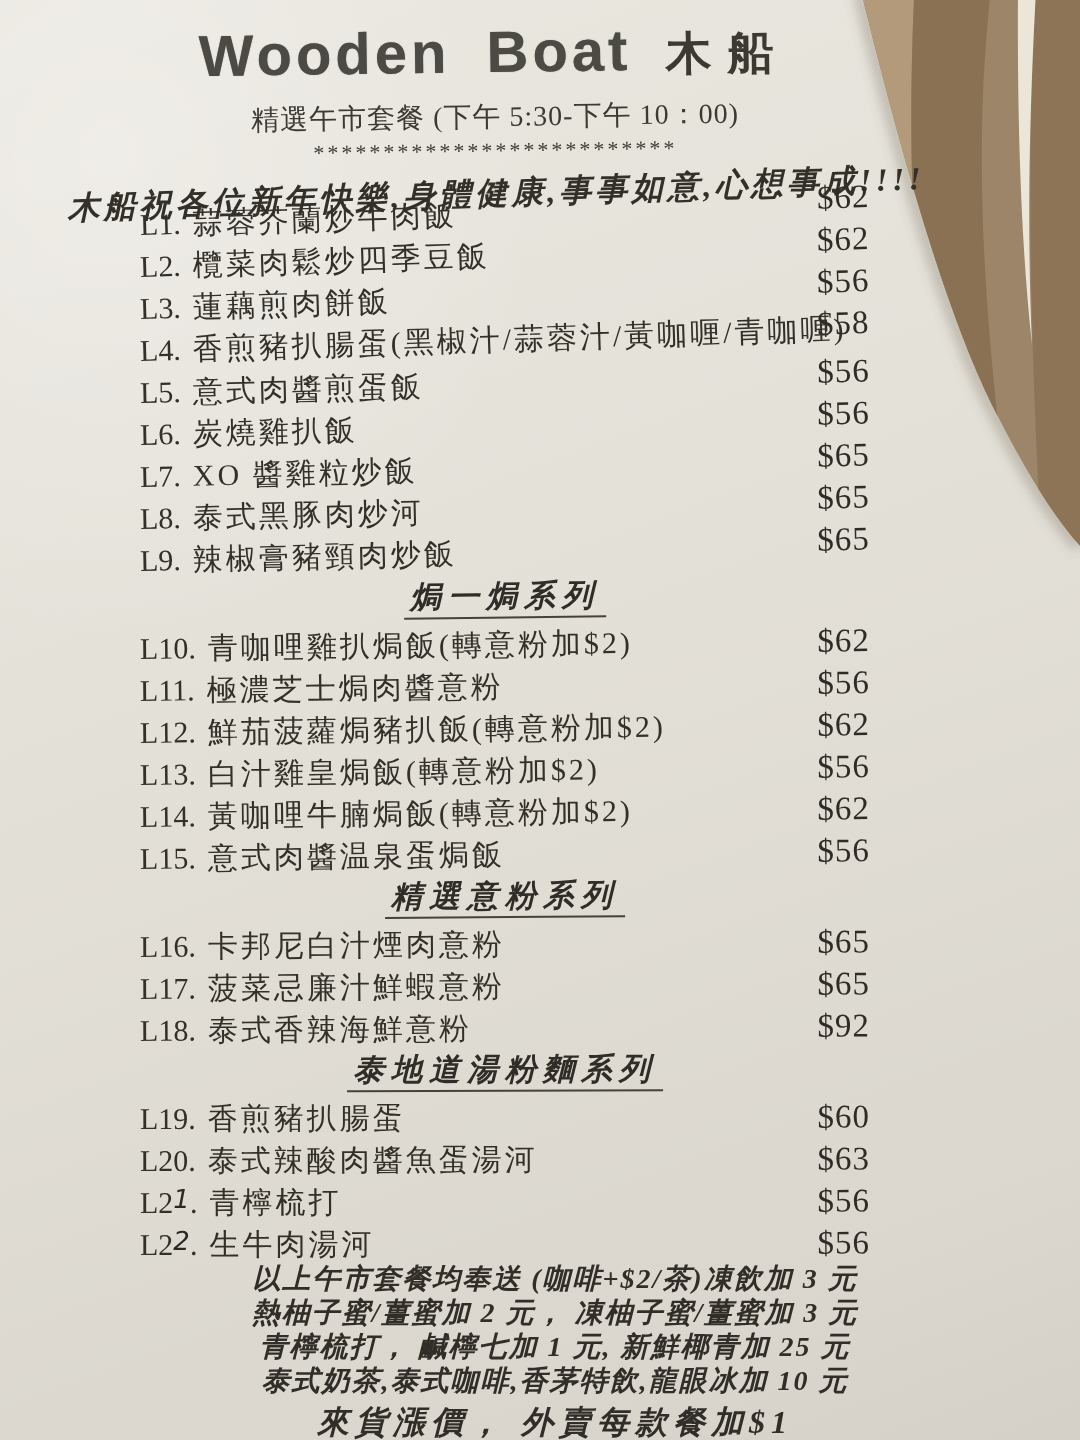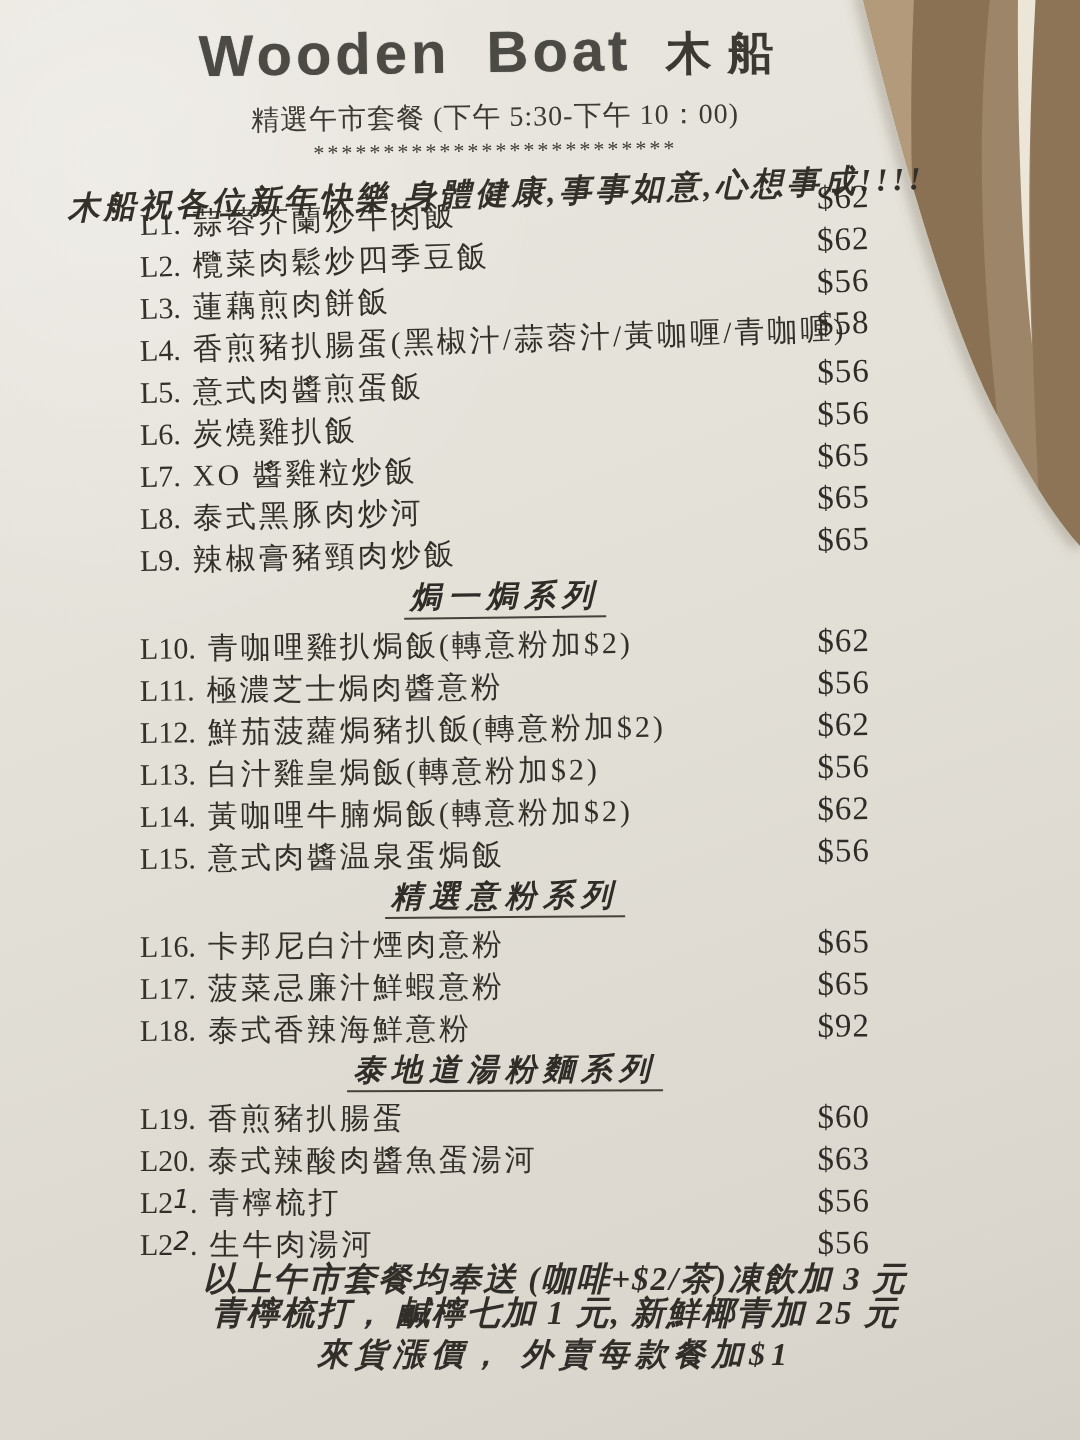--- a/index.html
+++ b/index.html
@@ -49,21 +49,21 @@
     font-family:"DejaVu Sans",sans-serif;font-style:italic;font-size:26px;
     position:relative;top:-5px;color:#2c2925;
   }
   .sec-title{
     display:inline-block;font-size:31px;font-weight:bold;font-style:italic;
     letter-spacing:7px;color:#302d28;border-bottom:2px solid #46423b;padding:0 6px 1px 6px;
     line-height:38px;
   }
   
   .footer{position:absolute;top:1262px;left:30px;width:1050px;text-align:center;color:#312e29;}
-  .footer-line{font-size:33px;letter-spacing:2px;line-height:34px;font-weight:bold;font-style:italic;}
+  .footer-line{font-size:28px;letter-spacing:2px;line-height:34px;font-weight:bold;font-style:italic;}
   .footer-last{font-size:32px;letter-spacing:6px;line-height:44px;margin-top:2px;}
 </style>
 </head>
 <body>
 
 <div class="paper-highlight"></div>
 
 <div class="corner">
   <svg width="260" height="650" viewBox="0 0 260 650">
     <defs>
@@ -117,15 +117,17 @@
     <div class="item-row tilt-d"><span class="item-code">L18.</span><span class="item-name">泰式香辣海鮮意粉</span><span class="item-price">$92</span></div>
     <div class="sec-row tilt-e"><span class="sec-title">泰地道湯粉麵系列</span></div>
     <div class="item-row tilt-e"><span class="item-code">L19.</span><span class="item-name">香煎豬扒腸蛋</span><span class="item-price">$60</span></div>
     <div class="item-row tilt-e"><span class="item-code">L20.</span><span class="item-name">泰式辣酸肉醬魚蛋湯河</span><span class="item-price">$63</span></div>
     <div class="item-row tilt-e"><span class="item-code">L2<span class="hand">1</span>.</span><span class="item-name">青檸梳打</span><span class="item-price">$56</span></div>
     <div class="item-row tilt-e"><span class="item-code">L2<span class="hand">2</span>.</span><span class="item-name">生牛肉湯河</span><span class="item-price">$56</span></div>
   </div>
 
 <div class="footer">
   <div class="footer-line">以上午市套餐均奉送 (咖啡+$2/茶)凍飲加 3 元</div>
+  <div class="footer-line">熱柚子蜜/薑蜜加 2 元，  凍柚子蜜/薑蜜加 3 元</div>
   <div class="footer-line">青檸梳打，  鹹檸七加 1 元, 新鮮椰青加 25 元</div>
+  <div class="footer-line">泰式奶茶,泰式咖啡,香茅特飲,龍眼冰加 10 元</div>
   <div class="footer-line footer-last">來貨漲價，  外賣每款餐加$1</div>
 </div>
 
 </body></html>

